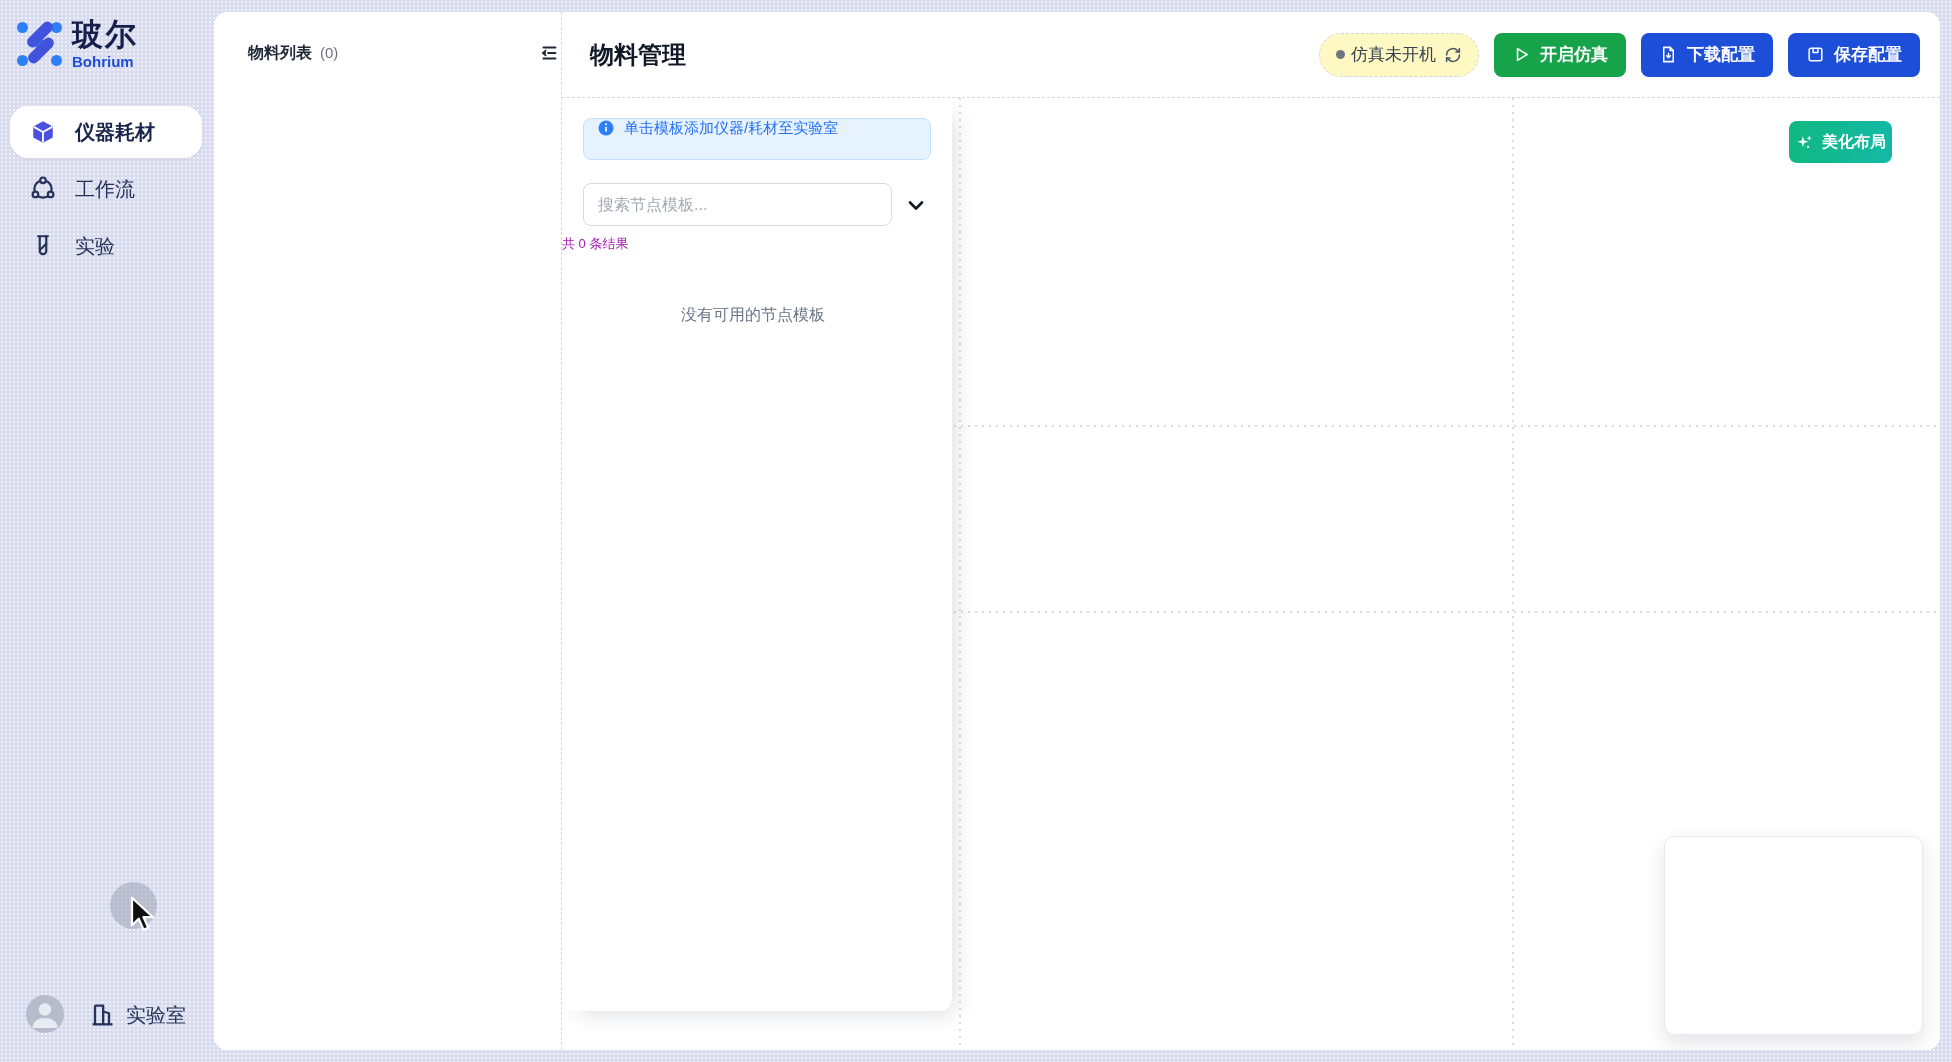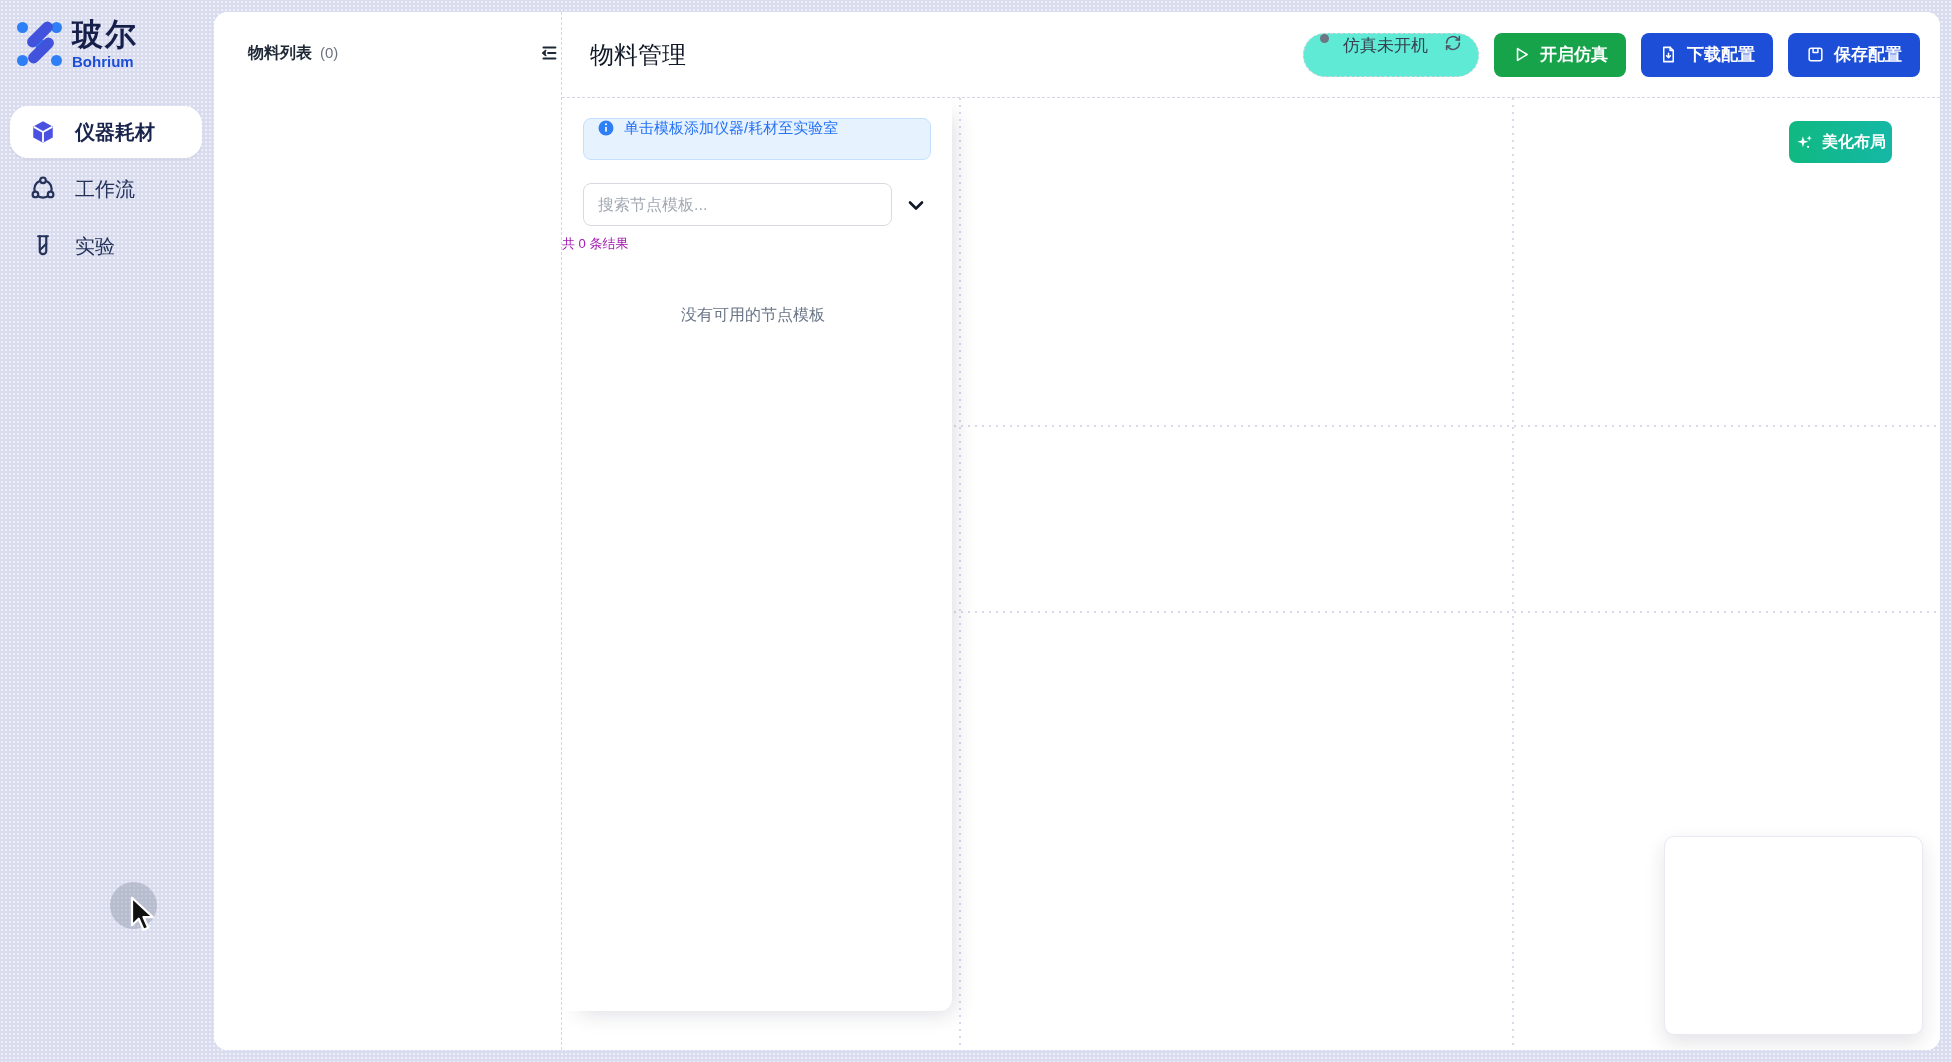--- a/index.html
+++ b/index.html
@@ -50,23 +50,23 @@
   
   .card { position:absolute; left:214px; top:12px; width:1726px; height:1038px; background:#ffffff; border-radius:14px; overflow:hidden; }
 
   .list-panel { position:absolute; left:0; top:0; width:348px; height:1038px; border-right:1px dashed #d4d7ea; background:#fff; }
   .list-panel-header { position:absolute; left:14px; top:31px; display:flex; align-items:baseline; }
   .lp-title { font-size:16px; font-weight:700; color:#1f2937;padding-left:20px; }
   .lp-count { font-size:15px; color:#6b7280; margin-left:8px; }
   .collapse-btn { position:absolute; left:324px; top:30px; width:22px; height:22px; color:#1f2937; cursor:pointer; }
 
   .main-header { position:absolute; left:348px; top:0; width:1378px; height:86px; border-bottom:1px dashed #d4d7ea; display:flex; align-items:center; background:#fff; }
-  .main-title { margin-left:28px; font-size:24px; font-weight:400; color:#111827; }
+  .main-title { margin-left:28px; font-size:24px; font-weight:700; color:#111827; }
   .header-actions { margin-left:auto; margin-right:20px; display:flex; align-items:center; gap:15px; }
-  .status-pill { height:44px; border:1px dashed #d3d6dd; border-radius:22px; display:flex; align-items:flex-start; padding:0 16px; gap:14px; background:#5eead4; cursor:pointer; }
+  .status-pill { height:44px; border:1px dashed #d3d6dd; border-radius:22px; display:flex; align-items:center; padding:0 16px; gap:6px; background:#fef9c3; cursor:pointer; }
   .status-dot { width:9px; height:9px; border-radius:50%; background:#6f7683; }
   .status-label { font-size:17px; color:#374151; }
   .refresh-ic { width:18px; height:18px; color:#4b5563; margin-left:2px; }
   .btn { height:44px; border:none; border-radius:8px; display:flex; align-items:center; padding:0 18px; gap:9px; color:#fff; font-size:17px; font-weight:600; font-family:inherit; cursor:pointer; }
   .btn svg { flex:0 0 auto; }
   .btn-green { background:#16a34a; }
   .btn-blue { background:#1d4ed8; }
 
   .canvas { position:absolute; left:348px; top:86px; width:1378px; height:952px; background:#fff; }
   .guide { position:absolute; pointer-events:none; z-index:1; }
@@ -140,20 +140,38 @@
       </span>
       <span class="nlabel">实验</span>
     </div>
   </div>
 
   <div class="ripple"></div>
   <svg class="cursor" viewBox="0 0 32 32">
     <path d="M8 3 L8 25 L13.4 19.8 L17.2 28.6 L21 27 L17.2 18.4 L24.6 18.4 Z" fill="#111" stroke="#fff" stroke-width="1.8" stroke-linejoin="round"></path>
   </svg>
 
+  <div class="side-footer">
+    <div class="avatar">
+      <svg width="38" height="38" viewBox="0 0 38 38">
+          <circle cx="19" cy="14.5" r="6.2" fill="#e9ebf3"></circle>
+          <path d="M6.5 33 c0-7 5.8-10 12.5-10 s12.5 3 12.5 10 Z" fill="#e9ebf3"></path>
+        </svg>
+    </div>
+    <div class="lab-row">
+      <span class="lico">
+        <svg width="28" height="28" viewBox="0 0 24 24" fill="none" stroke="currentColor" stroke-width="2" stroke-linejoin="round">
+            <path d="M6 20 V5 a1 1 0 0 1 1-1 h6 v16"></path>
+            <path d="M13 9 l5 1.5 V20"></path>
+            <path d="M4 20 h17"></path>
+          </svg>
+      </span>
+      <span class="llabel">实验室</span>
+    </div>
+  </div>
 </div>
 
 <div class="card">
 
   <div class="list-panel">
     <div class="list-panel-header">
       <span class="lp-title">物料列表</span>
       <span class="lp-count">(0)</span>
     </div>
     <span class="collapse-btn">

